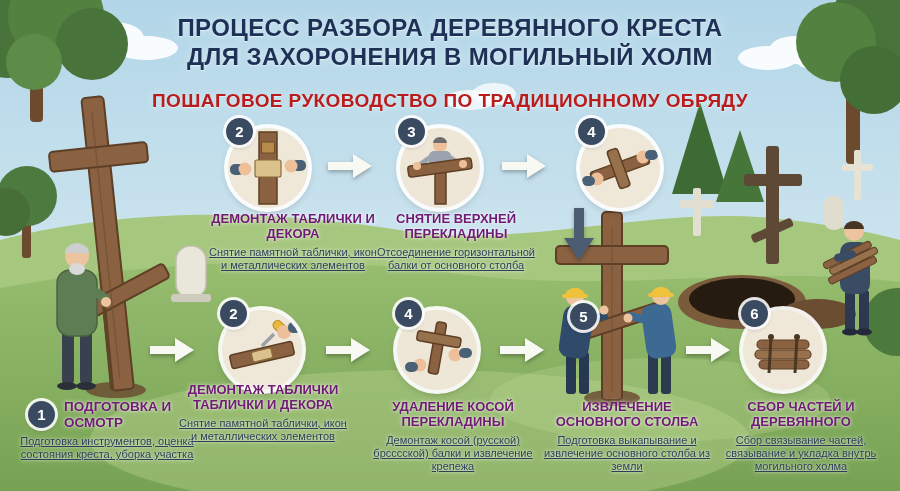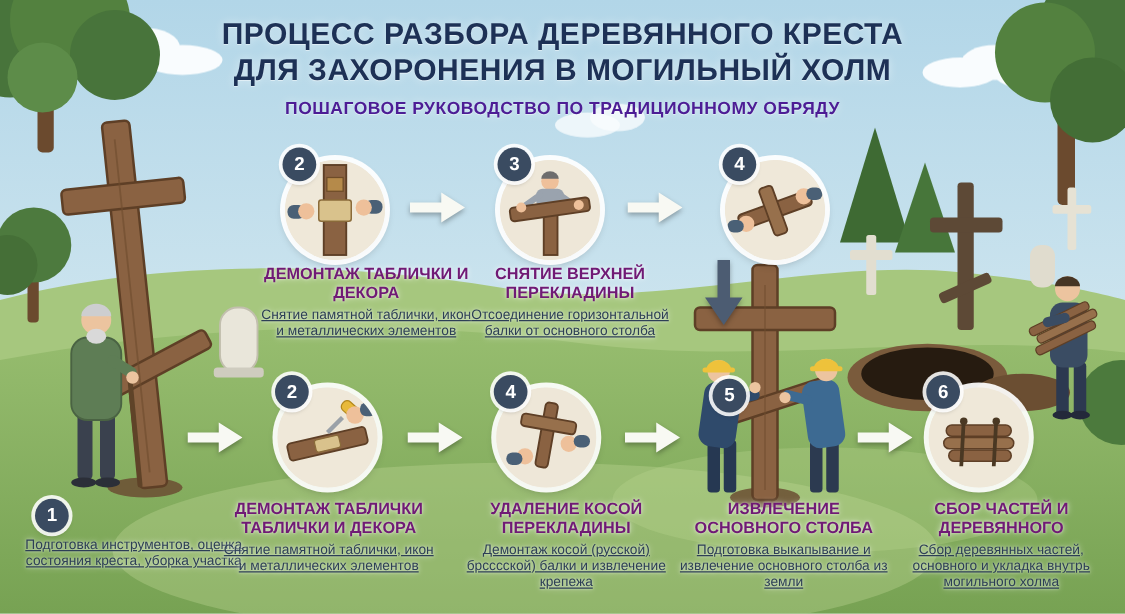--- a/index.html
+++ b/index.html
@@ -3,21 +3,21 @@
 <meta charset="utf-8">
 <style>
   * { box-sizing: border-box; margin: 0; padding: 0; }
   body { font-family: "Liberation Sans", sans-serif; background: #e9e9e9; }
   .stage { position: relative; width: 900px; height: 491px; overflow: hidden; background: #cfe6ef; margin: 0 auto; }
   .scene-svg { position: absolute; left: 0; top: 0; z-index: 1; }
 
   .header { position: absolute; top: 13px; left: 0; right: 0; text-align: center; z-index: 6;
             color: #1d3156; text-shadow: 0 1px 0 rgba(255,255,255,.45), 0 0 8px rgba(255,255,255,.5); }
   .title-line { font-size: 24px; font-weight: 800; line-height: 1.22; letter-spacing: .4px; }
-  .subtitle  { font-size: 14px; font-weight: 700; margin-top: 6px; letter-spacing: .4px; color: #4c1d95; }
+  .subtitle  { font-size: 19px; font-weight: 700; margin-top: 18px; letter-spacing: .4px; color: #b91c1c; }
 
   .step-circle { position: absolute; width: 80px; height: 80px; border-radius: 50%; z-index: 4;
                  box-shadow: 0 0 0 4px rgba(255,255,255,.92), 0 3px 8px rgba(0,0,0,.28); overflow: hidden; background: #efe8d9; }
   .step-circle svg { display: block; }
 
   .badge { position: absolute; width: 27px; height: 27px; border-radius: 50%; background: #3a4b61; color: #fff;
            font-weight: 700; font-size: 15px; display: flex; align-items: center; justify-content: center; z-index: 7;
            box-shadow: 0 0 0 3px rgba(255,255,255,.88), 0 2px 4px rgba(0,0,0,.35); }
   .badge-inline { position: static; flex: 0 0 27px; }
 
@@ -320,34 +320,35 @@
     <div class="cap-desc">Снятие памятной таблички, икон и металлических элементов</div>
   </div>
   <div class="caption" style="left:368px;top:211px;width:176px">
     <div class="cap-title">СНЯТИЕ ВЕРХНЕЙ ПЕРЕКЛАДИНЫ</div>
     <div class="cap-desc">Отсоединение горизонтальной балки от основного столба</div>
   </div>
 
   <div class="step1-block">
     <div class="step1-head">
       <div class="badge badge-inline">1</div>
+      <div class="cap-title step1-title">ПОДГОТОВКА И ОСМОТР</div>
     </div>
     <div class="cap-desc">Подготовка инструментов, оценка состояния креста, уборка участка</div>
   </div>
 
-  <div class="caption" style="left:177px;top:399px;width:172px">
+  <div class="caption" style="left:177px;top:382px;width:172px">
     <div class="cap-title">ДЕМОНТАЖ ТАБЛИЧКИ ТАБЛИЧКИ И ДЕКОРА</div>
     <div class="cap-desc">Снятие памятной таблички, икон и металлических элементов</div>
   </div>
   <div class="caption" style="left:367px;top:399px;width:172px">
     <div class="cap-title">УДАЛЕНИЕ КОСОЙ ПЕРЕКЛАДИНЫ</div>
     <div class="cap-desc">Демонтаж косой (русской) брсссской) балки и извлечение крепежа</div>
   </div>
   <div class="caption" style="left:538px;top:399px;width:178px">
     <div class="cap-title">ИЗВЛЕЧЕНИЕ ОСНОВНОГО СТОЛБА</div>
     <div class="cap-desc">Подготовка выкапывание и извлечение основного столба из земли</div>
   </div>
   <div class="caption" style="left:710px;top:399px;width:182px">
     <div class="cap-title">СБОР ЧАСТЕЙ И ДЕРЕВЯННОГО</div>
-    <div class="cap-desc">Сбор деревянных частей, основного и укладка внутрь могильного холма</div>
+    <div class="cap-desc">Сбор связывание частей, связывание и укладка внутрь могильного холма</div>
   </div>
 
 </div>
 
 </body></html>

